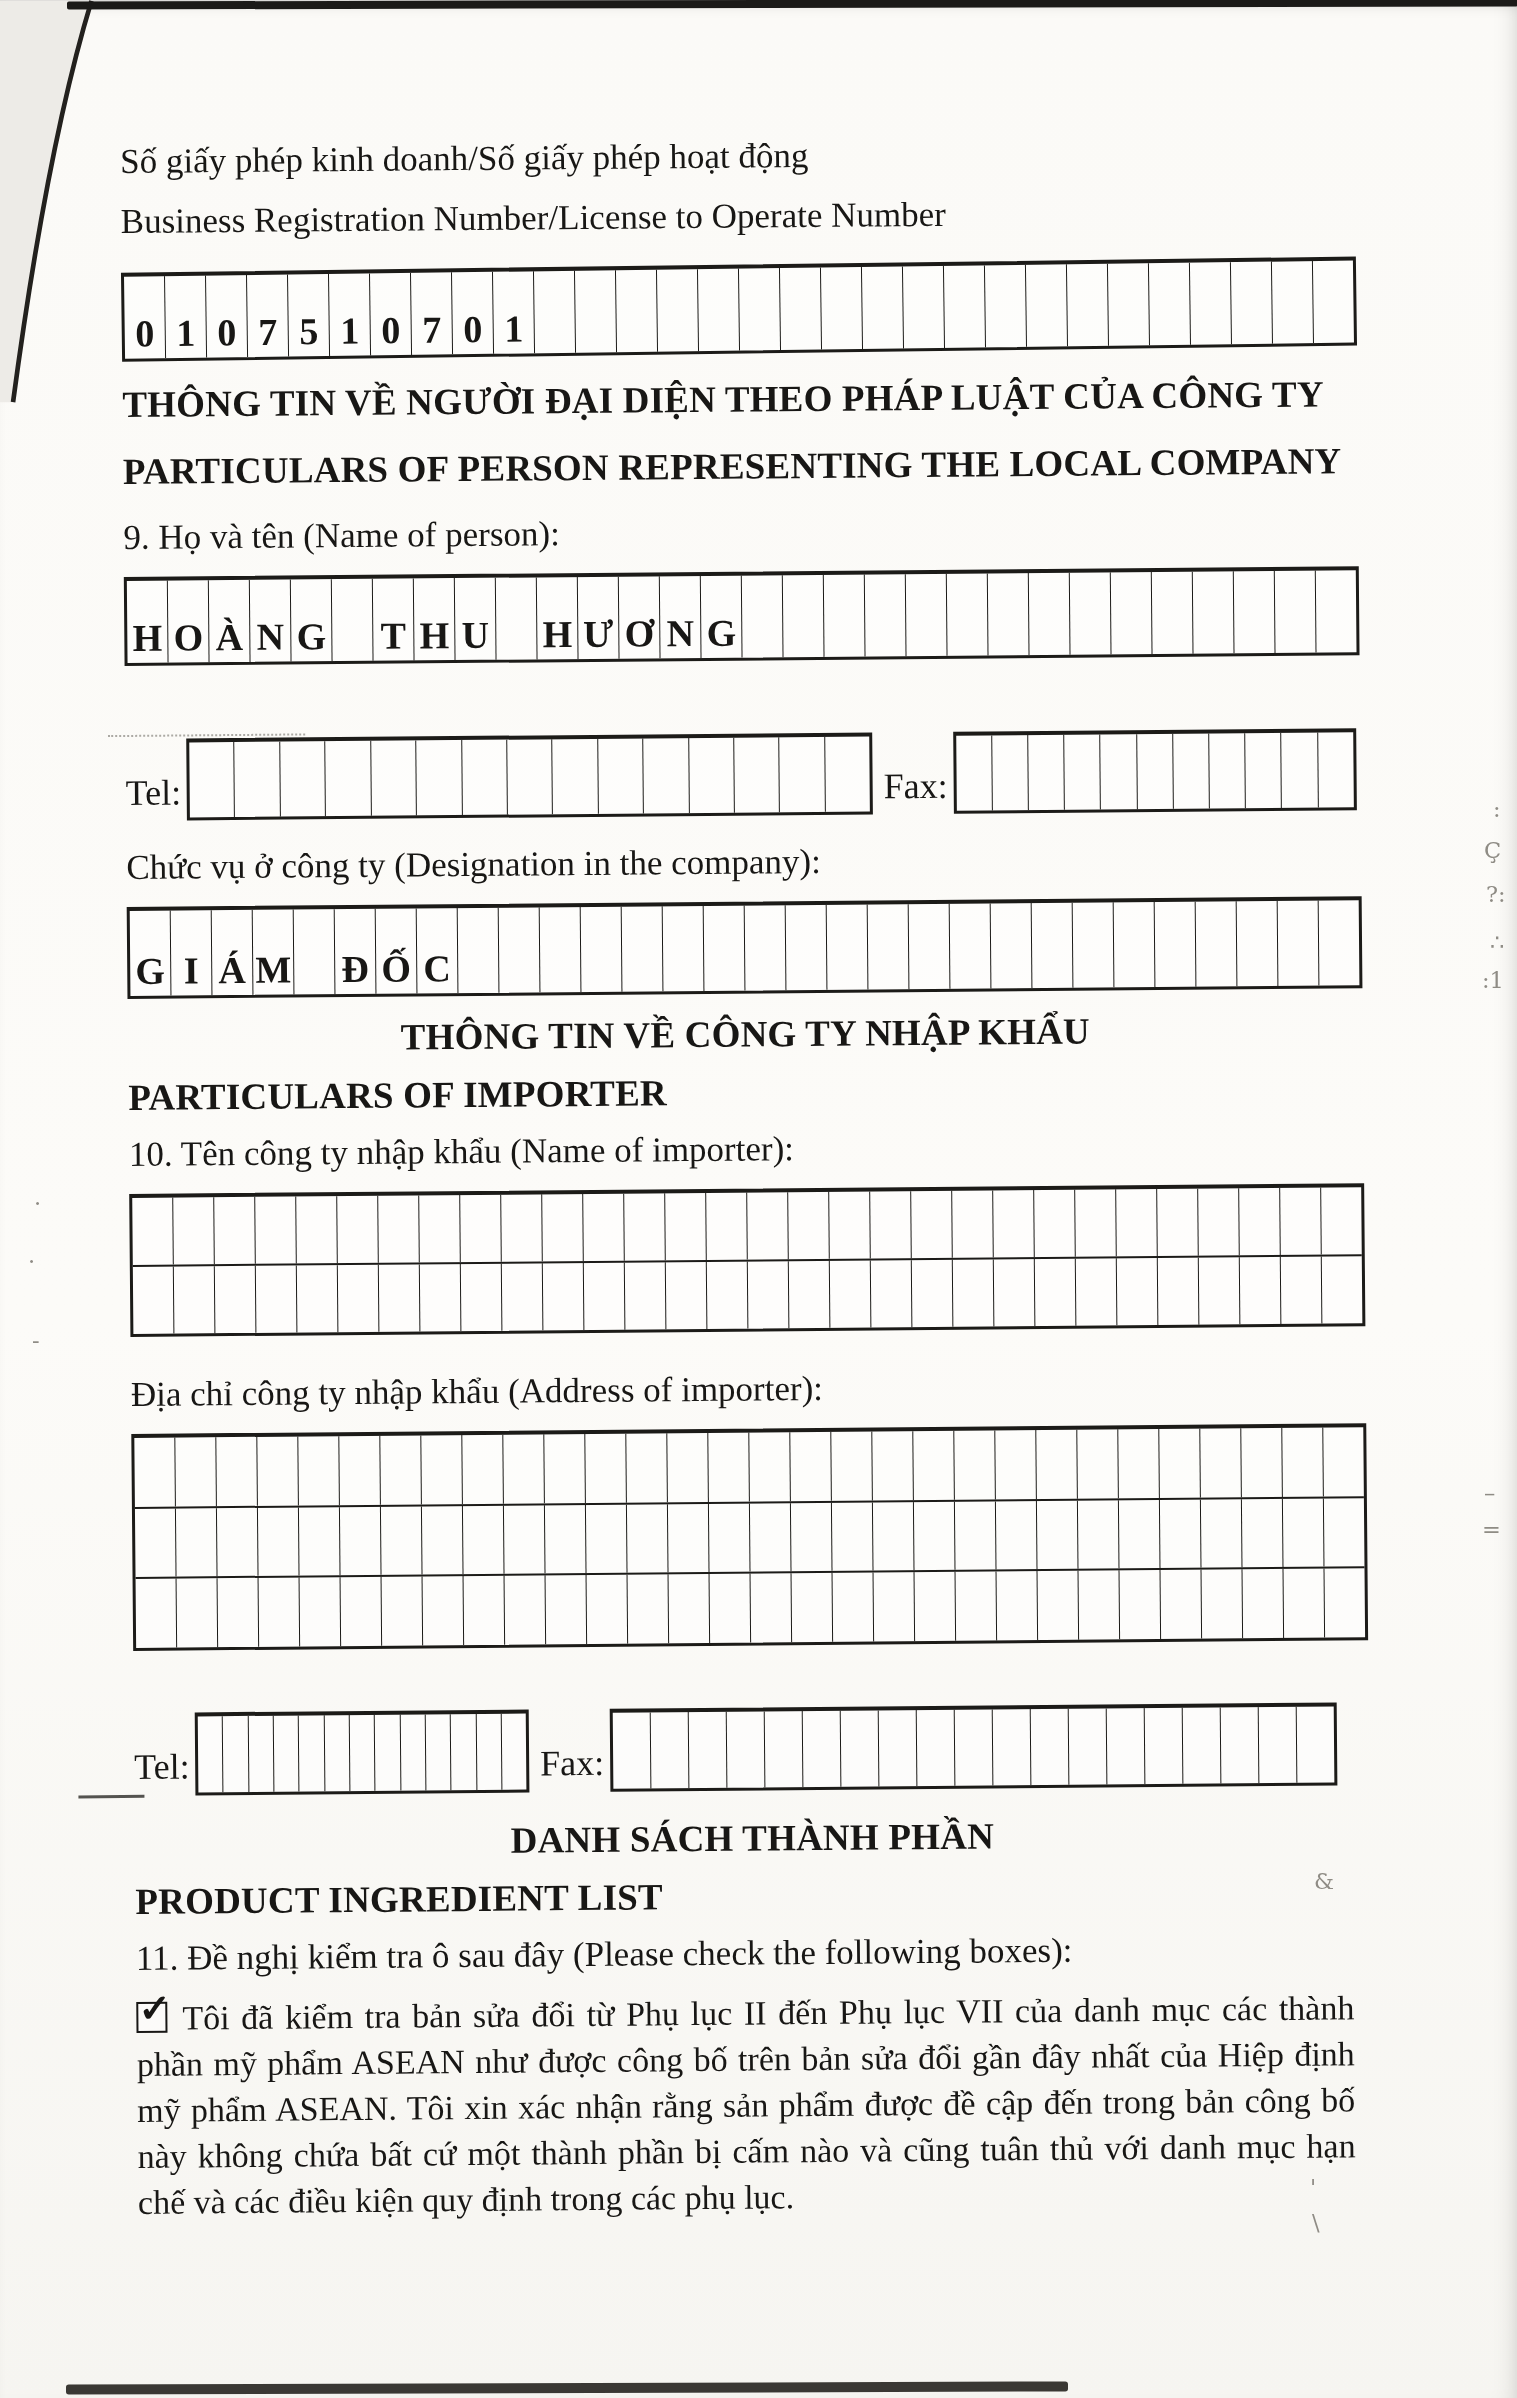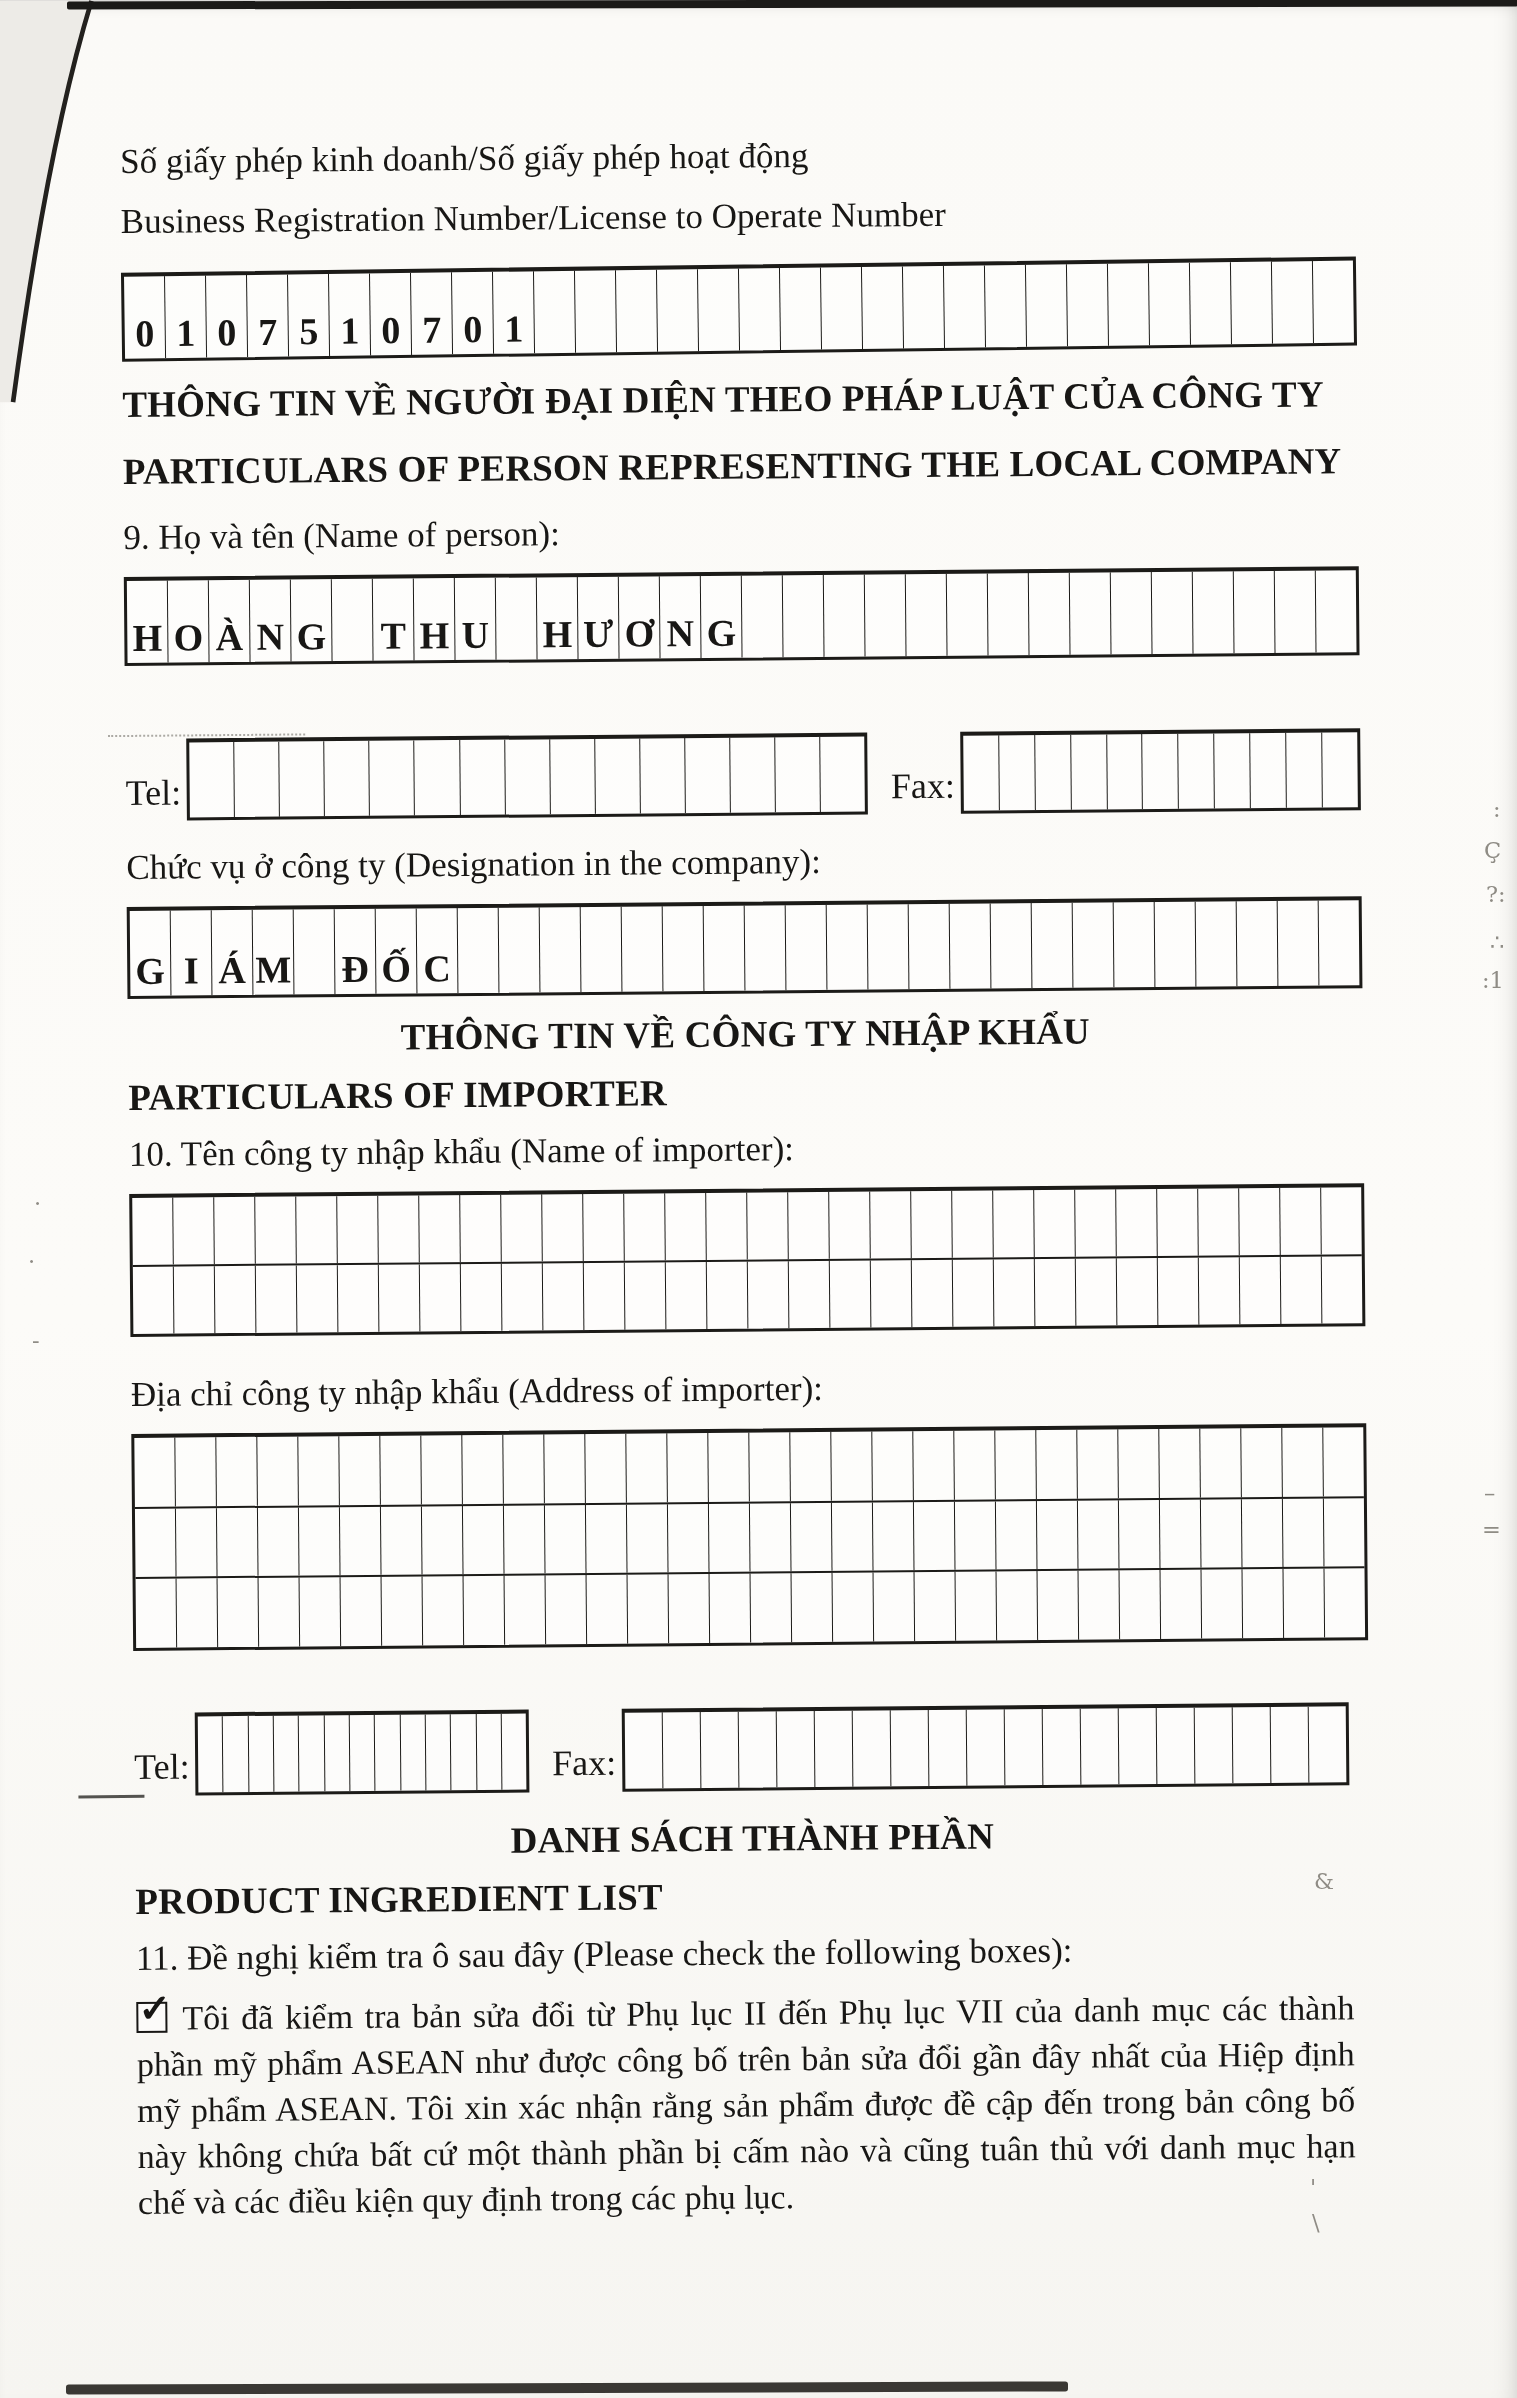--- a/index.html
+++ b/index.html
@@ -34,21 +34,21 @@
   .grid.desig .cell{height:82px;}
   .grid.desig{margin-bottom:19px;}
   .grid.imp{margin-bottom:37px;}
   .grid.imp .cell{height:64px;}
   .grid.addr{margin-bottom:62px;}
   .grid.addr .cell{height:66px;}
   
   .telfax{display:flex;align-items:flex-end;margin:0 0 26px 0;position:relative;}
   .telfax .grid{margin:0;}
   .tf-label{font-size:36px;line-height:41px;padding:0 5.6px 7.5px 0;white-space:nowrap;}
-  .tf-label.fax{padding-left:23px;}
+  .tf-label.fax{padding-left:11px;}
   .tf .cell{height:73px;}
   .r1tel{width:680px;}
   .r1fax{width:397px;}
   .r2tel{width:328px;}
   .r2fax{width:721px;}
   .dotline{position:absolute;left:-17px;top:-3.7px;width:197px;border-top:2.8px dotted #6b6861;opacity:.55;}
   .shortline{position:absolute;left:-56px;bottom:-1.9px;width:66px;border-top:3.7px solid #2a2926;opacity:.8;}
   
   .item-label{font-size:35px;line-height:41px;margin:0 0 17px 0;}
   .decl{font-size:34px;line-height:46px;text-align:justify;margin:0;width:1218px;}

